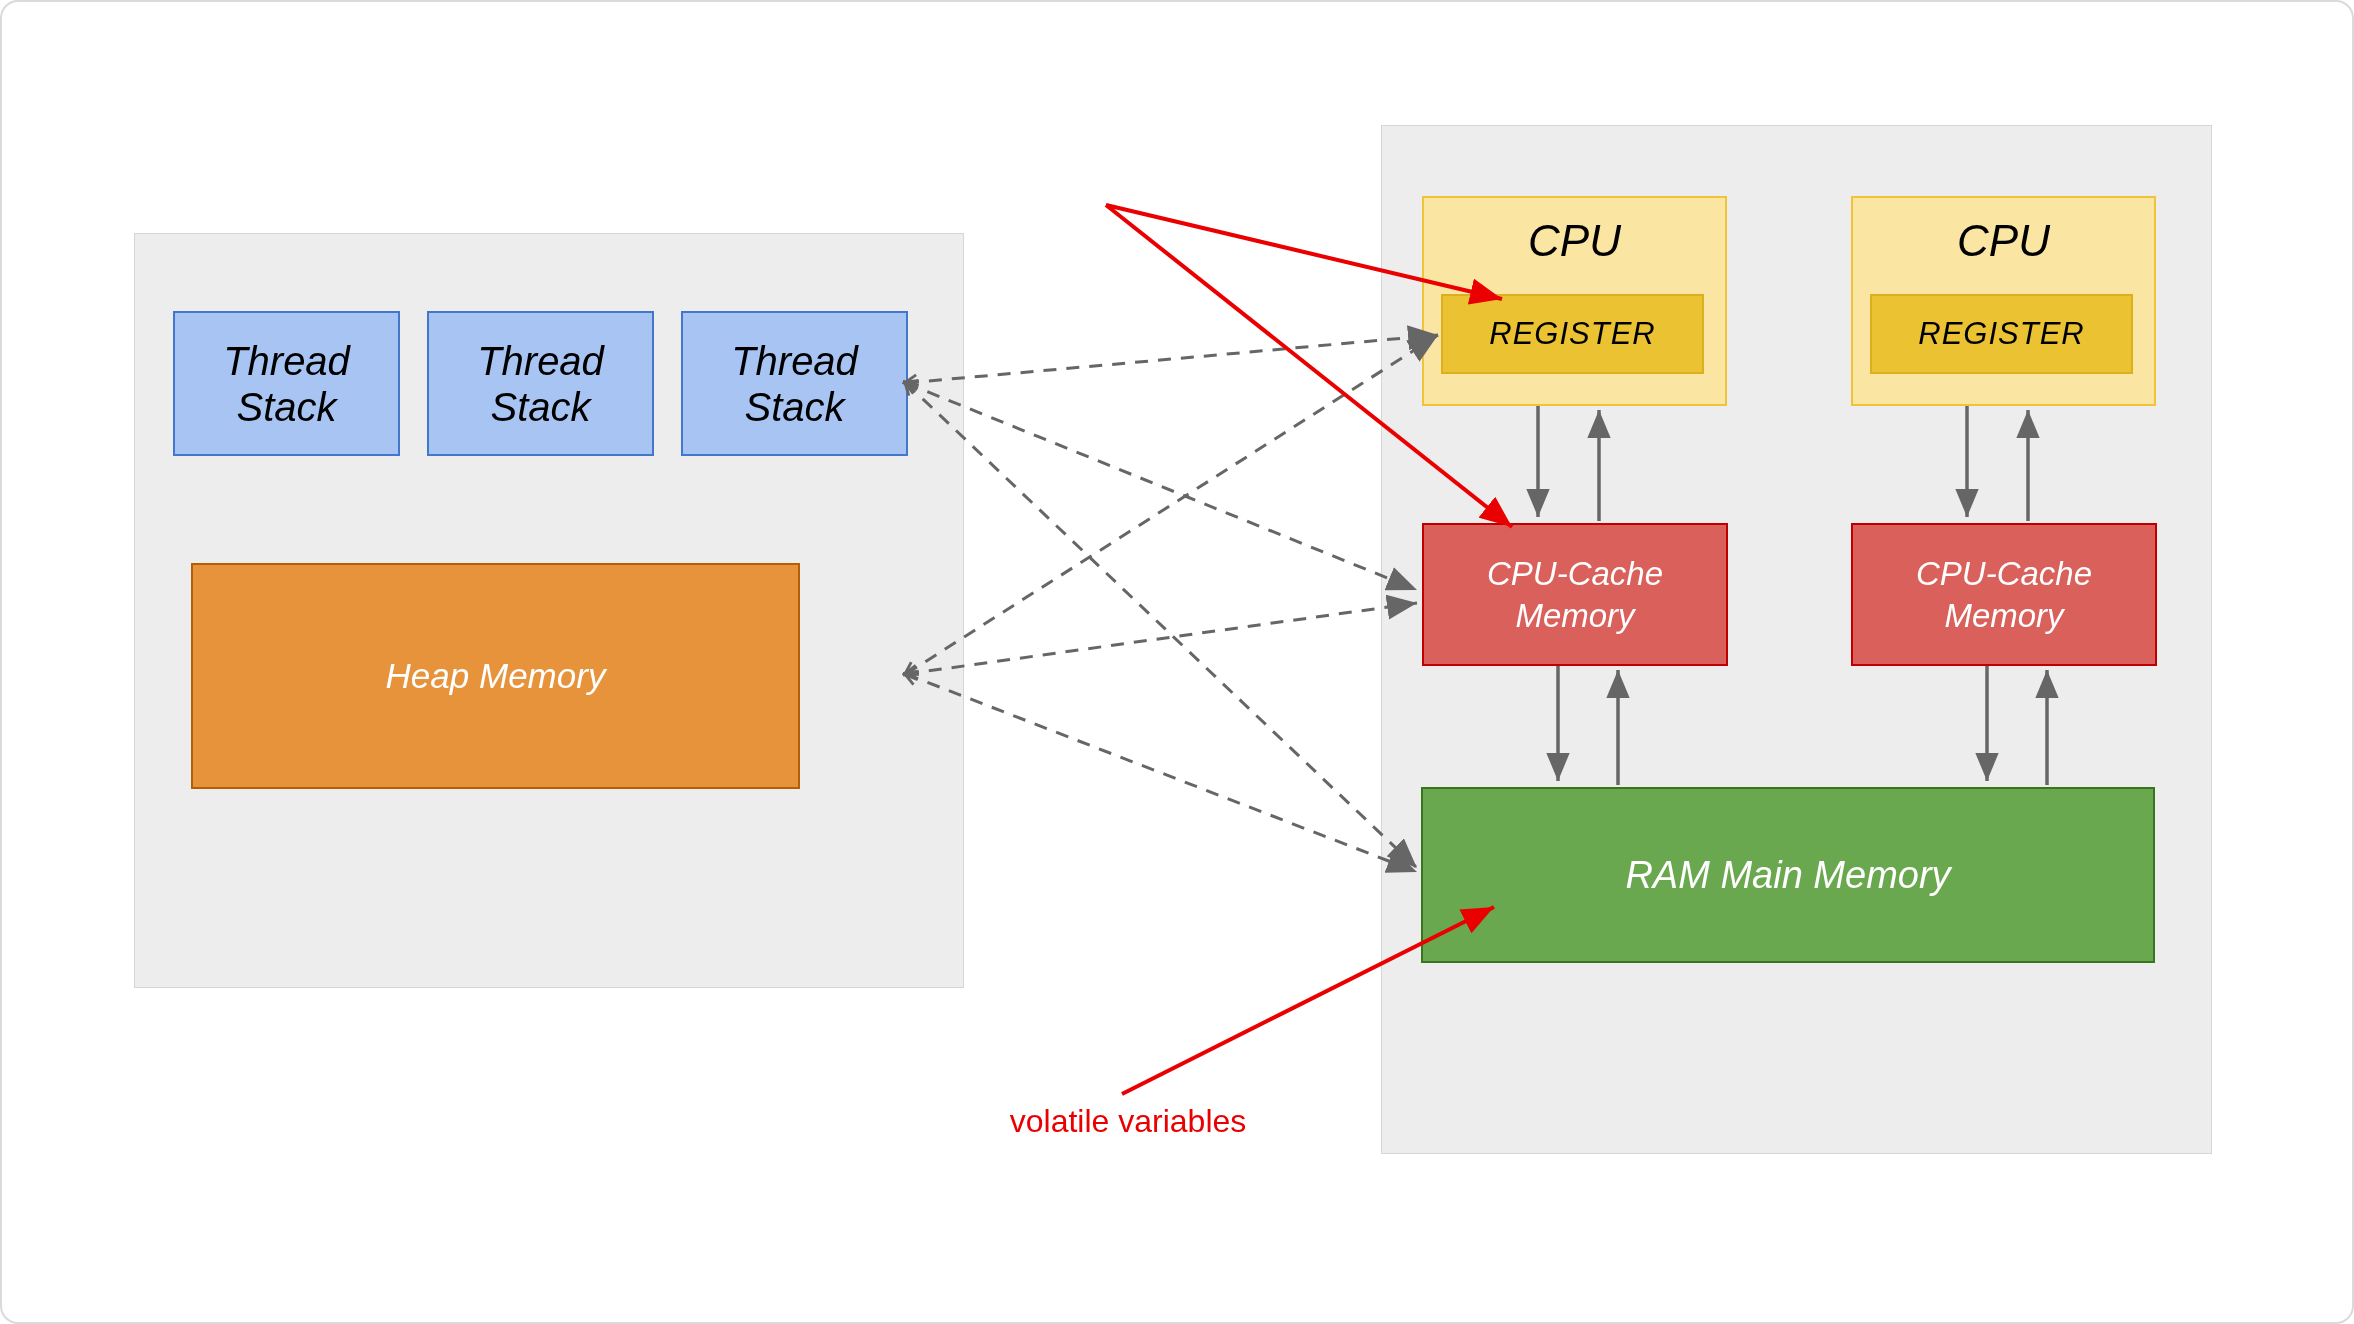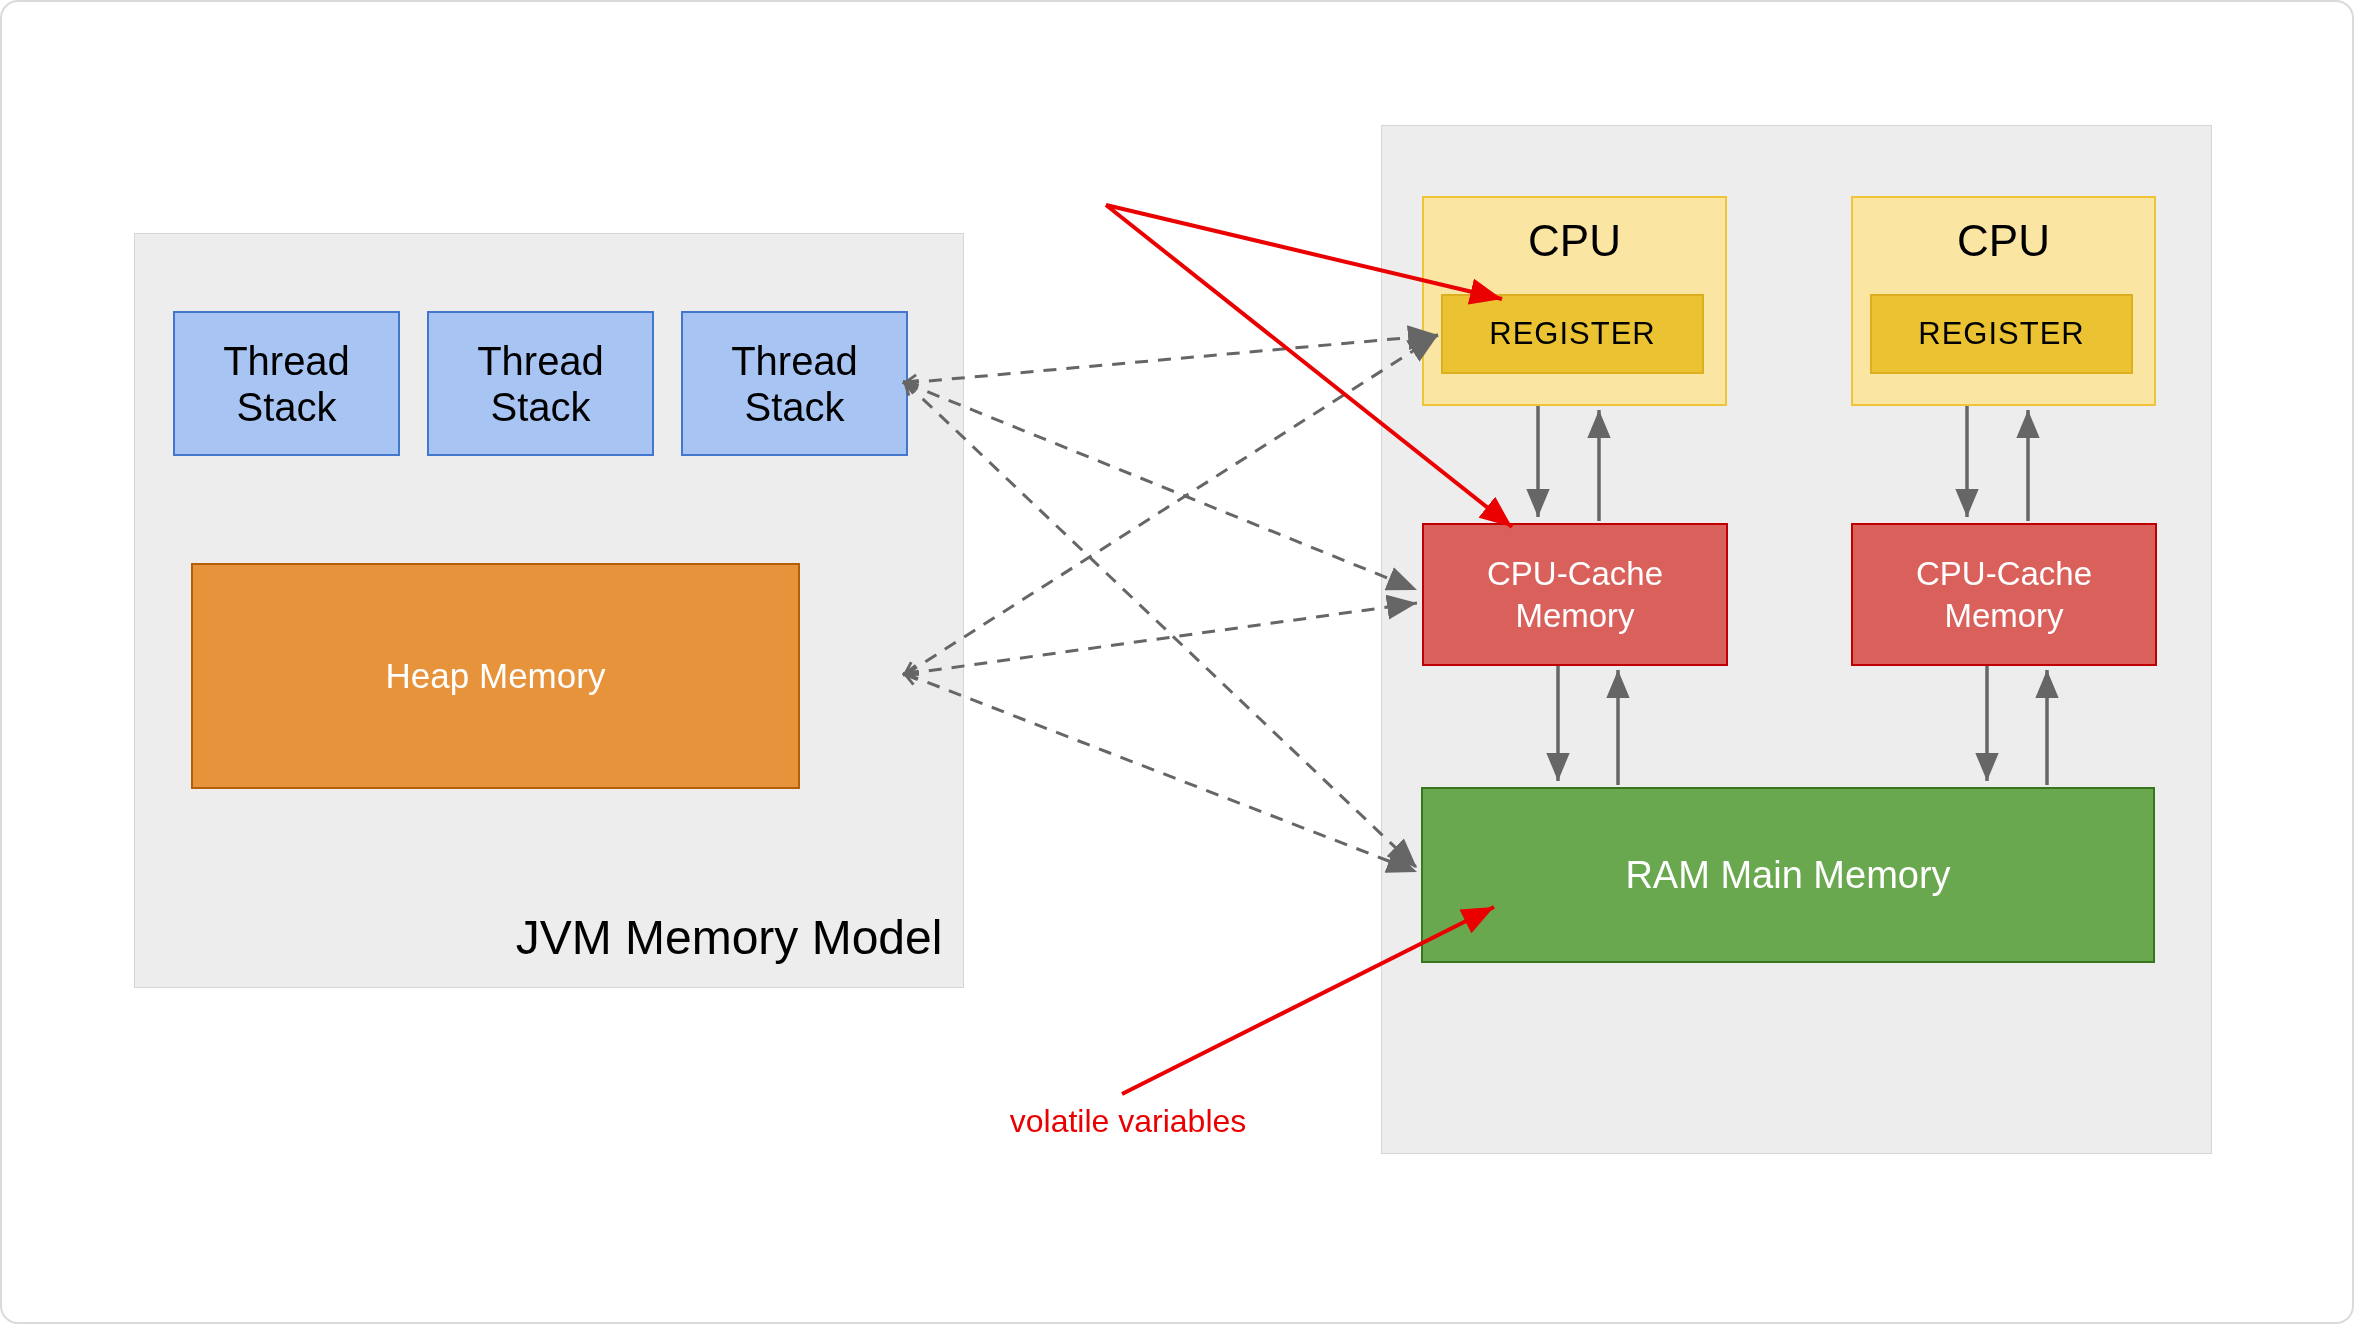--- a/index.html
+++ b/index.html
@@ -3,21 +3,21 @@
 <meta charset="utf-8">
 <style>
   html,body{margin:0;padding:0;background:#fff;}
   body{font-family:"Liberation Sans", sans-serif;}
   #canvas{
     position:relative;width:2354px;height:1324px;background:#fff;
     border:2px solid #DADADA;border-radius:18px;box-sizing:border-box;overflow:hidden;
   }
   .panel{
     position:absolute;background:var(--panel-fill,#EDEDED);
-    border:1px solid var(--panel-border,#D6D6D6);box-sizing:border-box;
+    border:1px solid var(--panel-border,#D6D6D6);box-sizing:border-box;font-style:italic;
   }
   #jvm-panel{left:132px;top:231px;width:830px;height:755px;}
   #cpu-panel{left:1379px;top:123px;width:831px;height:1029px;}
   .node{
     position:absolute;display:flex;align-items:center;justify-content:center;
     text-align:center;box-sizing:border-box;
   }
   .thread-stack{
     width:227px;height:145px;top:77px;
     background:var(--blue-fill,#A7C4F2);border:2px solid var(--blue-border,#4377CE);
@@ -91,21 +91,20 @@
     </div>
     <div class="node thread-stack" id="ts2">
       <span class="lbl">Thread Stack</span>
     </div>
     <div class="node thread-stack" id="ts3">
       <span class="lbl">Thread Stack</span>
     </div>
     <div class="node" id="heap">
       <span>Heap Memory</span>
     </div>
-    <div class="panel-title" id="jvm-title">JVM Memory Model</div>
   </div>
 
   <div class="panel" id="cpu-panel">
     <div class="node cpu-box" id="cpu1">
       <div class="cpu-title">CPU</div>
       <div class="register">
         <span>REGISTER</span>
       </div>
     </div>
     <div class="node cpu-box" id="cpu2">

